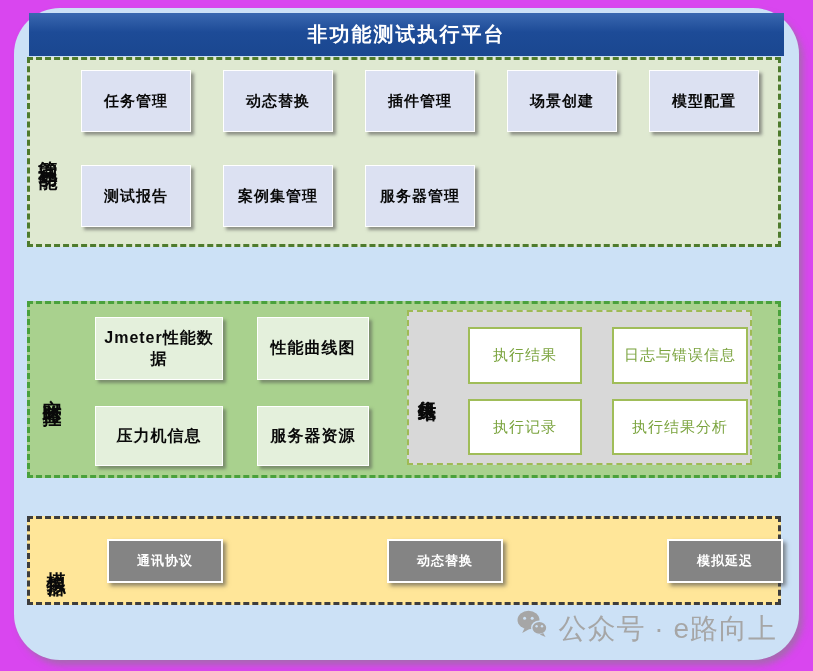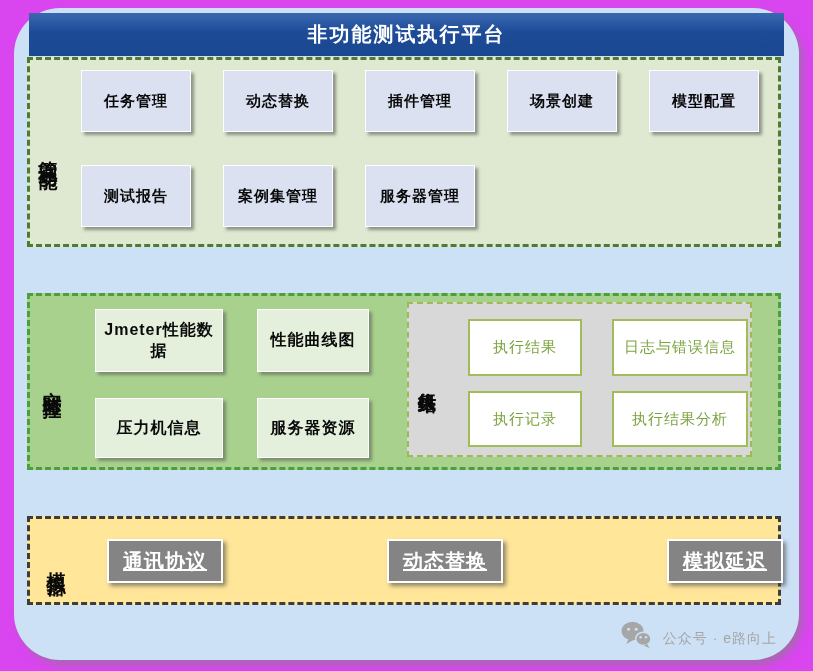--- a/index.html
+++ b/index.html
@@ -14,21 +14,21 @@
 
   .header {
     position:absolute; left:15px; top:5px; width:755px; height:43px;
     background:linear-gradient(180deg,#3a68b0 0%,#1d4b97 45%,#1a4790 100%);
     display:flex; align-items:center; justify-content:center;
     color:#ffffff; font-weight:bold; font-size:20px; letter-spacing:2px;
   }
 
   .sec { position:absolute; left:13px; width:754px; }
   .sec-mgmt { top:49px;  height:190px; background:#dfe9d1; border:3px dashed #4e7b2d; }
-  .sec-mon  { top:285px; height:177px; background:#a9d18e; border:3px dashed #4aa13c;padding-left:44px; }
+  .sec-mon  { top:293px; height:177px; background:#a9d18e; border:3px dashed #4aa13c;padding-left:44px; }
   .sec-sim  { top:508px; height:89px;  background:#ffe699; border:3px dashed #3d3d3d; }
 
   .vlabel {
     position:absolute; top:50%; transform:translateY(-50%);
     writing-mode:vertical-rl; text-orientation:upright;
     font-weight:bold; font-size:19px; color:#0a0a0a;
     letter-spacing:3px; line-height:1.05; white-space:nowrap;
   }
   .sec-mgmt .vlabel { left:8px; }
   .sec-mon  .vlabel { left:12px; }
@@ -48,21 +48,21 @@
     background:#e4f0dc; border:1px solid #ffffff;
     box-shadow:3px 3px 3px rgba(75,75,75,.5);
     font-size:16px;
   }
   .node-white {
     background:#ffffff; border:2px solid #a0bd59;
     color:#7ba43f; font-weight:normal; font-size:15px;
   }
   .node-gray {
     background:#848484; border:2px solid #ffffff; color:#ffffff;
-    box-shadow:3px 3px 4px rgba(70,70,70,.6); font-size:20px;text-decoration:underline;
+    box-shadow:3px 3px 4px rgba(70,70,70,.6); font-size:13px;
   }
 
   .mgmt-grid {
     position:absolute; left:51px; top:10px;
     display:grid; grid-template-columns:repeat(5,110px);
     grid-template-rows:62px 62px; column-gap:32px; row-gap:33px;
   }
 
   .mon-grid {
     position:absolute; left:65px; top:13px;
@@ -82,22 +82,22 @@
   }
 
   .sim-row {
     position:absolute; left:77px; top:20px; width:676px; height:44px;
     display:flex; justify-content:space-between;
   }
   .sim-row .node { width:116px; height:44px; }
 
   .watermark {
     position:absolute; right:22px; bottom:12px;
-    display:flex; align-items:flex-end; gap:12px;
-    color:#a6a6a6; font-size:14px; letter-spacing:1px;
+    display:flex; align-items:flex-start; gap:12px;
+    color:#a6a6a6; font-size:28px; letter-spacing:1px;
   }
   .watermark svg { display:block; }
 </style>
 </head>
 <body>
 
 <div class="canvas">
   <div class="frame">
 
     <div class="header">非功能测试执行平台</div>

